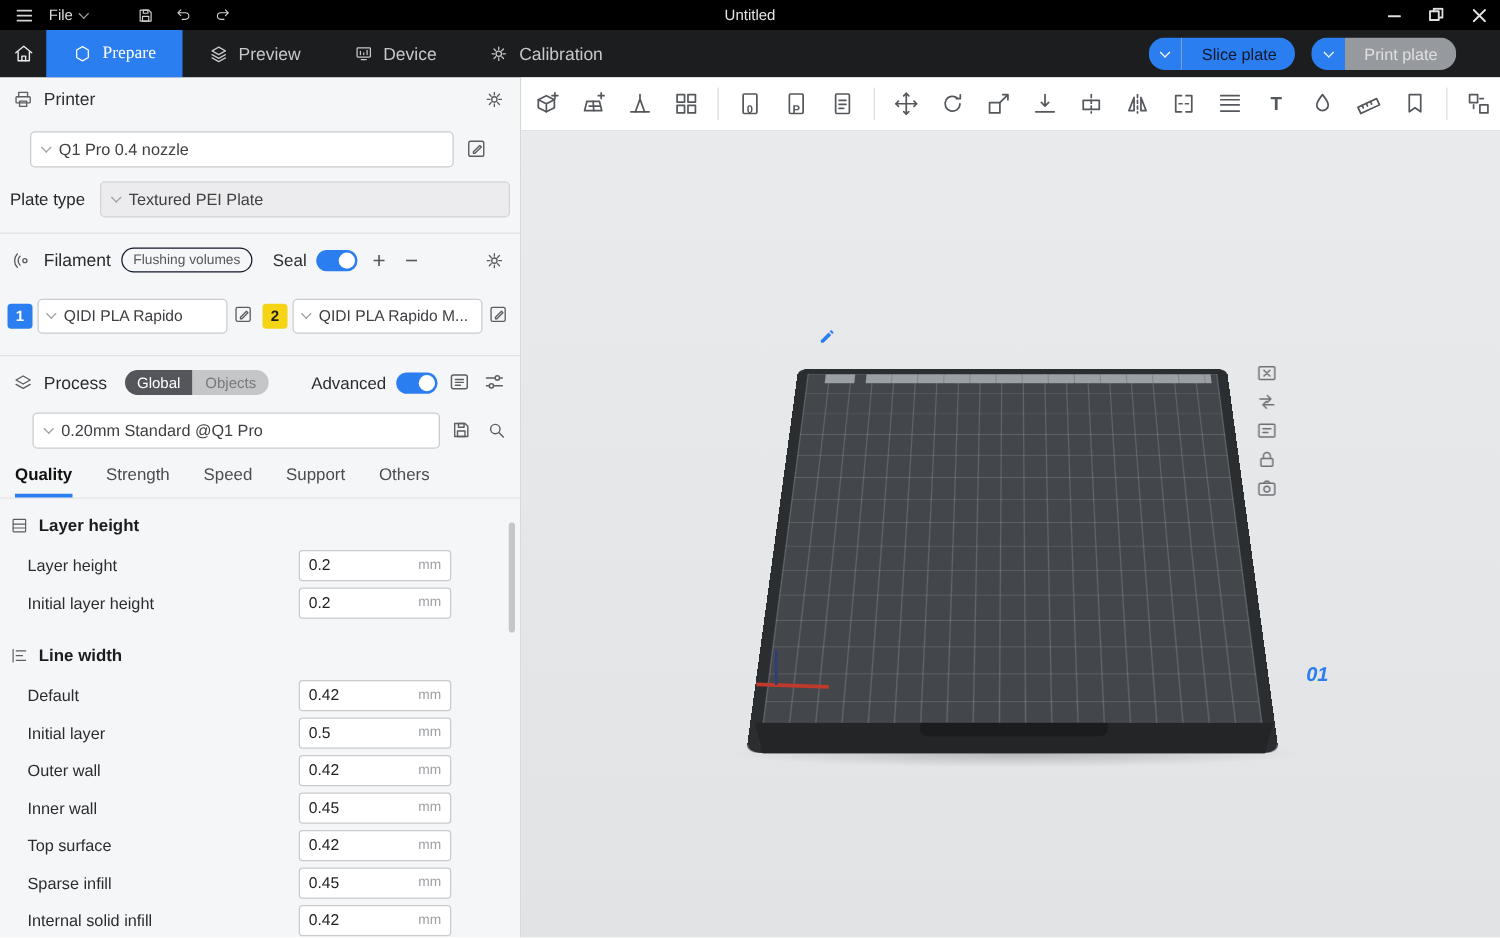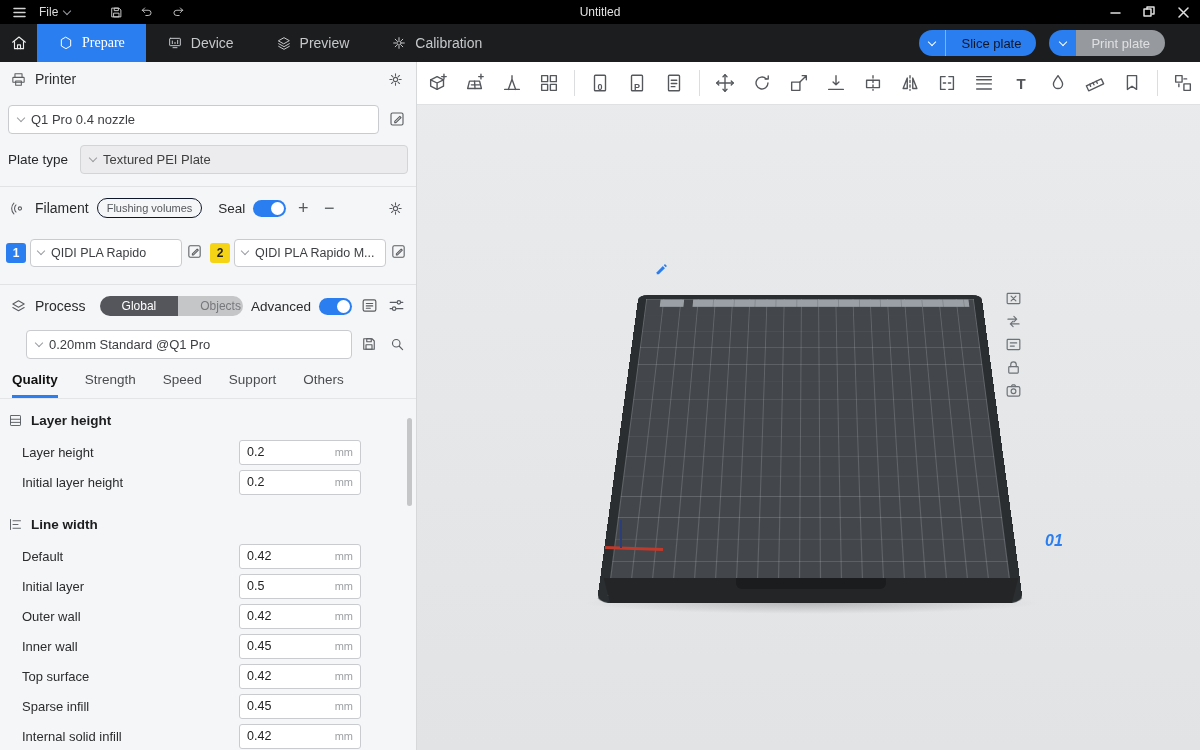--- a/index.html
+++ b/index.html
@@ -43,21 +43,21 @@
   
   .sidebar { width:417px; background:#f5f6f7; border-right:1px solid #d7d8da; position:relative; overflow:hidden; flex:none; }
   .sb-row { display:flex; align-items:center; padding:0 10px; }
   .sb-head { height:34px; gap:8px; color:#2e2f31; font-size:14px; }
   .sb-head .spacer { flex:1; }
   .sicon { color:#5a5d61; flex:none; }
   .gear-btn { color:#5a5d61; width:22px; height:22px; display:flex; align-items:center; justify-content:center; }
   .dd { display:flex; align-items:center; gap:7px; background:#fff; border:1px solid #c9cbce; border-radius:4px; height:29px; padding:0 9px; font-size:13px; color:#3c3e41; min-width:0; }
   .dd .txt { white-space:nowrap; overflow:hidden; text-overflow:ellipsis; }
   .dd.disabled { background:#ececee; color:#404040; border-color:#d3d4d6; }
-  .dd-row { margin-top:9px; gap:9px; padding:0 8px; }
+  .dd-row { margin-top:9px; gap:9px; padding:0 24px; }
   .dd-row .dd { flex:1; }
   .editbtn { color:#5a5d61; width:20px; height:20px; }
   .plate-row { margin-top:9px; gap:12px; padding:0 8px; height:32px; }
   .plate-row .dd { flex:1; }
   .plate-label { font-size:13.5px; color:#26272a; }
   .sb-divider { height:1px; background:#e2e3e5; margin:11px 0 0 0; }
 
   .fil-head { height:42px; gap:8px; font-size:14px; }
   .flush-pill { font-size:11px; color:#55585c; border:1px solid #0f172a; border-radius:10px; padding:3px 9px; white-space:nowrap; }
   .seal-label { margin-left:8px; font-size:13.5px; }
@@ -67,21 +67,21 @@
   .fil-head .gear-btn { margin-left:auto; }
 
   .slots { padding:3px 6px 0 6px; height:44px; gap:4px; }
   .slot-num { width:20px; height:20px; border-radius:3px; font-size:12px; font-weight:bold; display:flex; align-items:center; justify-content:center; flex:none; }
   .slot-1 { background:#2b7ef0; color:#fff; }
   .slot-2 { background:#f5d415; color:#1f1f1f; }
   .slots .dd { flex:1; height:28px; font-size:12.5px; padding:0 7px; }
 
   .proc-head { height:38px; gap:8px; font-size:14px; margin-top:2px; }
   .scope-pill { display:flex; border-radius:10px; overflow:hidden; font-size:12px; height:20px; margin-left:6px; }
-  .scope-seg { padding:0 22px; line-height:20px; }
+  .scope-seg { padding:0 10px; line-height:20px; }
   .scope-on { background:#55565c; color:#fff; }
   .scope-off { background:#c5c6c8; color:#77787c; }
   .adv-label { margin-left:auto; font-size:13.5px; }
   .mini-icn { color:#5a5d61; width:20px; height:20px; }
 
   .preset-row { margin-top:5px; gap:8px; padding:0 8px 0 26px; }
   .preset-row .dd { flex:1; }
 
   .ptabs { display:flex; gap:27px; padding:13px 0 0 12px; }
   .ptab { font-size:13.5px; color:#4b4d50; padding-bottom:8px; border-bottom:3px solid transparent; }
@@ -192,35 +192,35 @@
     <span class="ticn">
       <svg width="16" height="16" viewBox="0 0 24 24">
           <path class="ic" d="M12 3.5l7 4v9l-7 4-7-4v-9z"></path>
         </svg>
     </span>
     <span>Prepare</span>
   </div>
   <div class="tab">
     <span class="ticn">
       <svg width="16" height="16" viewBox="0 0 24 24">
-          <rect class="ic" x="4" y="5" width="16" height="11" rx="1"></rect>
-          <path class="ic" d="M8 13V9M12 13v-2M16 13V8M9 19h6"></path>
+          <path class="ic" d="M4 8.5L12 4l8 4.5L12 13z"></path>
+          <path class="ic" d="M4 13l8 4.5 8-4.5"></path>
+          <path class="ic" d="M4 17l8 4.5 8-4.5"></path>
         </svg>
     </span>
-    <span>Device</span>
+    <span>Preview</span>
   </div>
   <div class="tab">
     <span class="ticn">
       <svg width="16" height="16" viewBox="0 0 24 24">
-          <path class="ic" d="M4 8.5L12 4l8 4.5L12 13z"></path>
-          <path class="ic" d="M4 13l8 4.5 8-4.5"></path>
-          <path class="ic" d="M4 17l8 4.5 8-4.5"></path>
+          <rect class="ic" x="4" y="5" width="16" height="11" rx="1"></rect>
+          <path class="ic" d="M8 13V9M12 13v-2M16 13V8M9 19h6"></path>
         </svg>
     </span>
-    <span>Preview</span>
+    <span>Device</span>
   </div>
   <div class="tab">
     <span class="ticn">
       <svg width="16" height="16" viewBox="0 0 24 24">
           <circle class="ic" cx="12" cy="12" r="3.2"></circle>
           <path class="ic" d="M12 4v3M12 17v3M4 12h3M17 12h3M6.3 6.3l2.1 2.1M15.6 15.6l2.1 2.1M17.7 6.3l-2.1 2.1M8.4 15.6l-2.1 2.1"></path>
         </svg>
     </span>
     <span>Calibration</span>
   </div>

